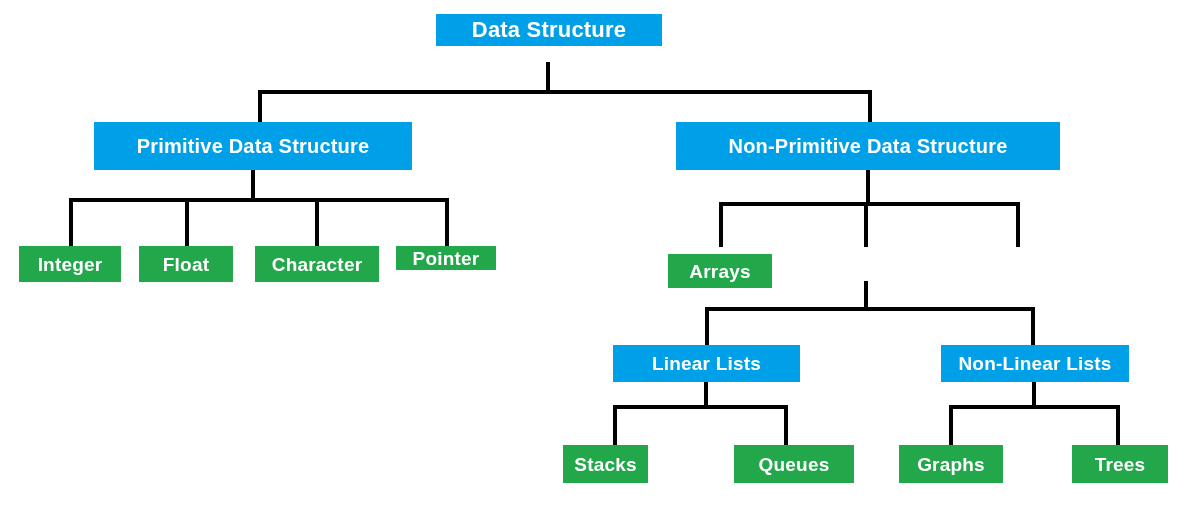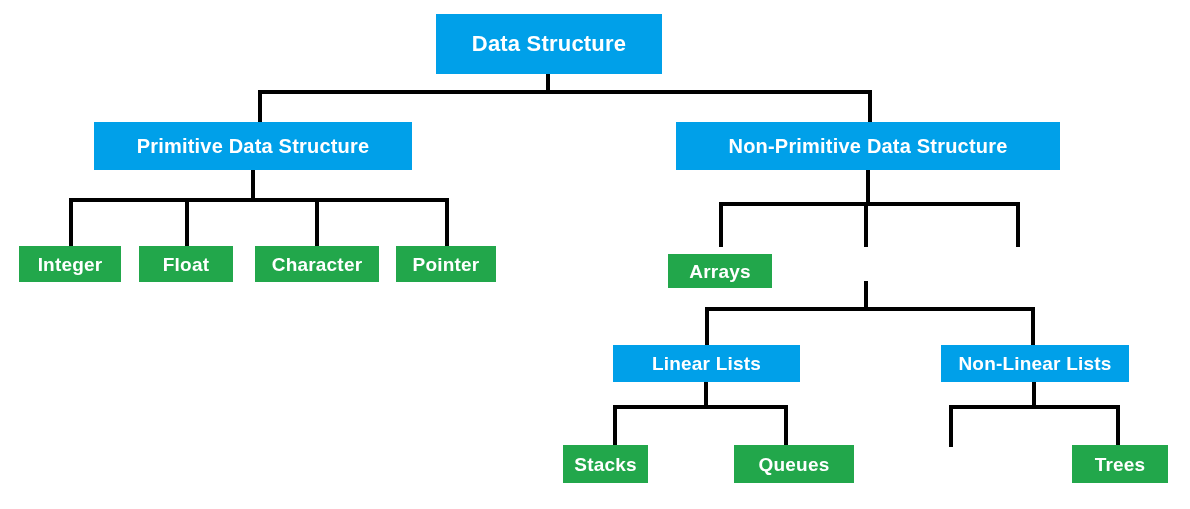--- a/index.html
+++ b/index.html
@@ -79,42 +79,43 @@
   <div class="edge v" style="left:704px; top:382px; height:27px;"></div>
   <div class="edge h" style="left:613px; top:405px; width:175px;"></div>
   <div class="edge v" style="left:613px; top:405px; height:42px;"></div>
   <div class="edge v" style="left:784px; top:405px; height:42px;"></div>
 
   <div class="edge v" style="left:1032px; top:382px; height:27px;"></div>
   <div class="edge h" style="left:949px; top:405px; width:171px;"></div>
   <div class="edge v" style="left:949px; top:405px; height:42px;"></div>
   <div class="edge v" style="left:1116px; top:405px; height:42px;"></div>
 
-  <div class="node blue lvl1" style="left:436px; top:14px; width:226px; height:60px;">Data Structure</div>
+  <div class="node blue lvl1" style="left:436px; top:14px; width:226px; height:32px;">Data Structure</div>
 
   <div class="node blue lvl2" style="left:94px; top:122px; width:318px; height:48px;">Primitive Data Structure</div>
 
   <div class="node green leaf" style="left:19px; top:246px; width:102px; height:36px;">Integer</div>
 
   <div class="node blue lvl2" style="left:676px; top:122px; width:384px; height:48px;">Non-Primitive Data Structure</div>
 
   <div class="node green leaf" style="left:139px; top:246px; width:94px; height:36px;">Float</div>
 
   <div class="node green leaf" style="left:255px; top:246px; width:124px; height:36px;">Character</div>
 
-  <div class="node green leaf" style="left:396px; top:246px; width:100px; height:36px;">Pointer</div>
+  <div class="node green leaf" style="left:396px; top:246px; width:100px; height:24px;">Pointer</div>
 
   <div class="node green lvl3" style="left:668px; top:254px; width:104px; height:34px;">Arrays</div>
 
 
 
   <div class="node blue lvl4" style="left:613px; top:345px; width:187px; height:37px;">Linear Lists</div>
 
   <div class="node blue lvl4" style="left:941px; top:345px; width:188px; height:37px;">Non-Linear Lists</div>
 
   <div class="node green leaf" style="left:563px; top:445px; width:85px; height:38px;">Stacks</div>
 
   <div class="node green leaf" style="left:734px; top:445px; width:120px; height:38px;">Queues</div>
 
+  <div class="node green leaf" style="left:899px; top:445px; width:104px; height:38px;">Graphs</div>
 
   <div class="node green leaf" style="left:1072px; top:445px; width:96px; height:38px;">Trees</div>
 
 </div>
 
 </body></html>

